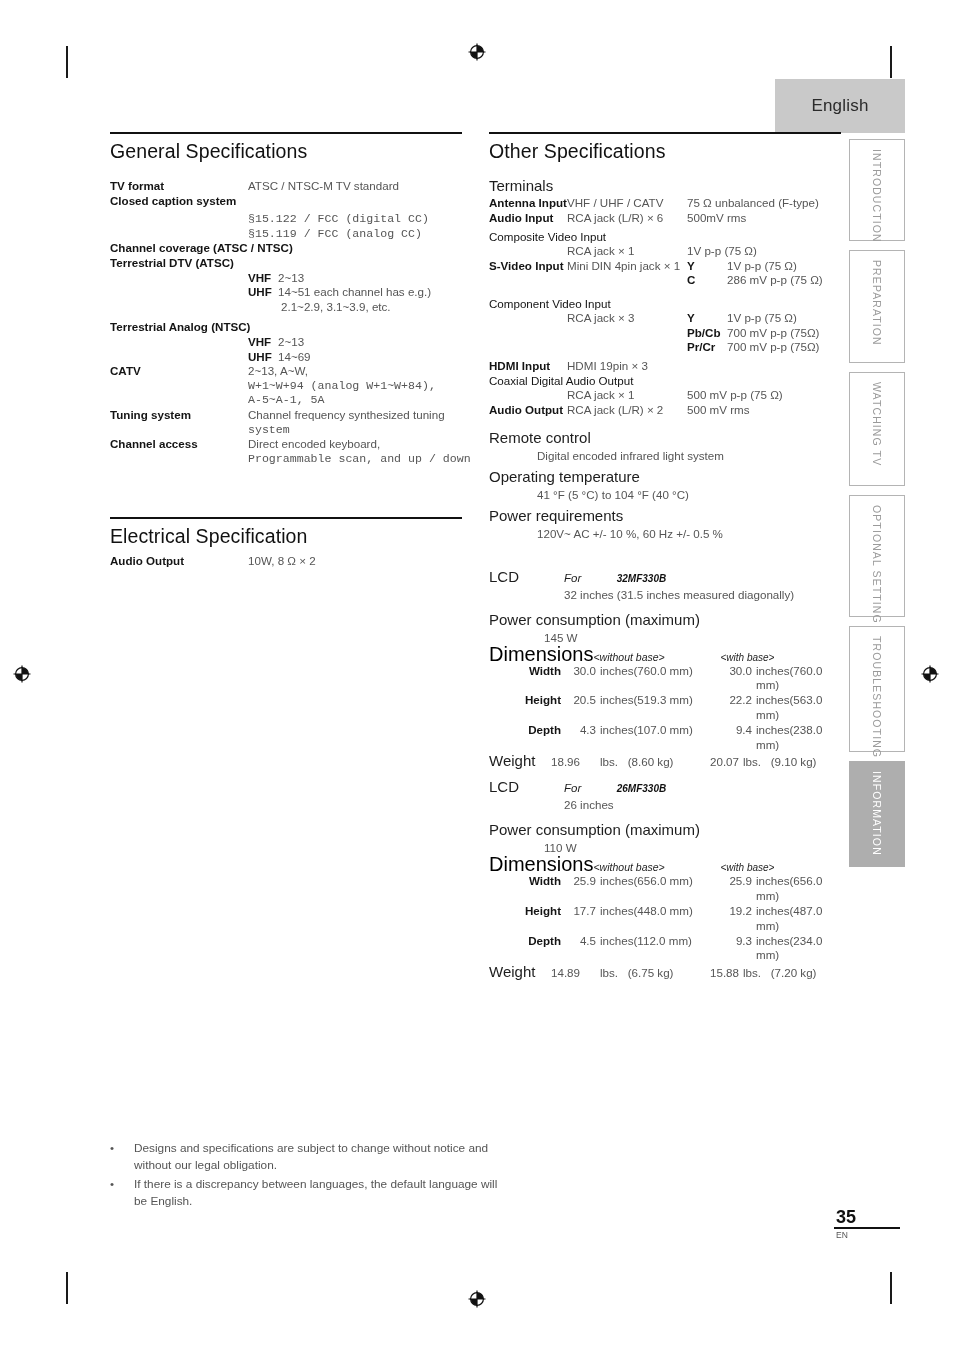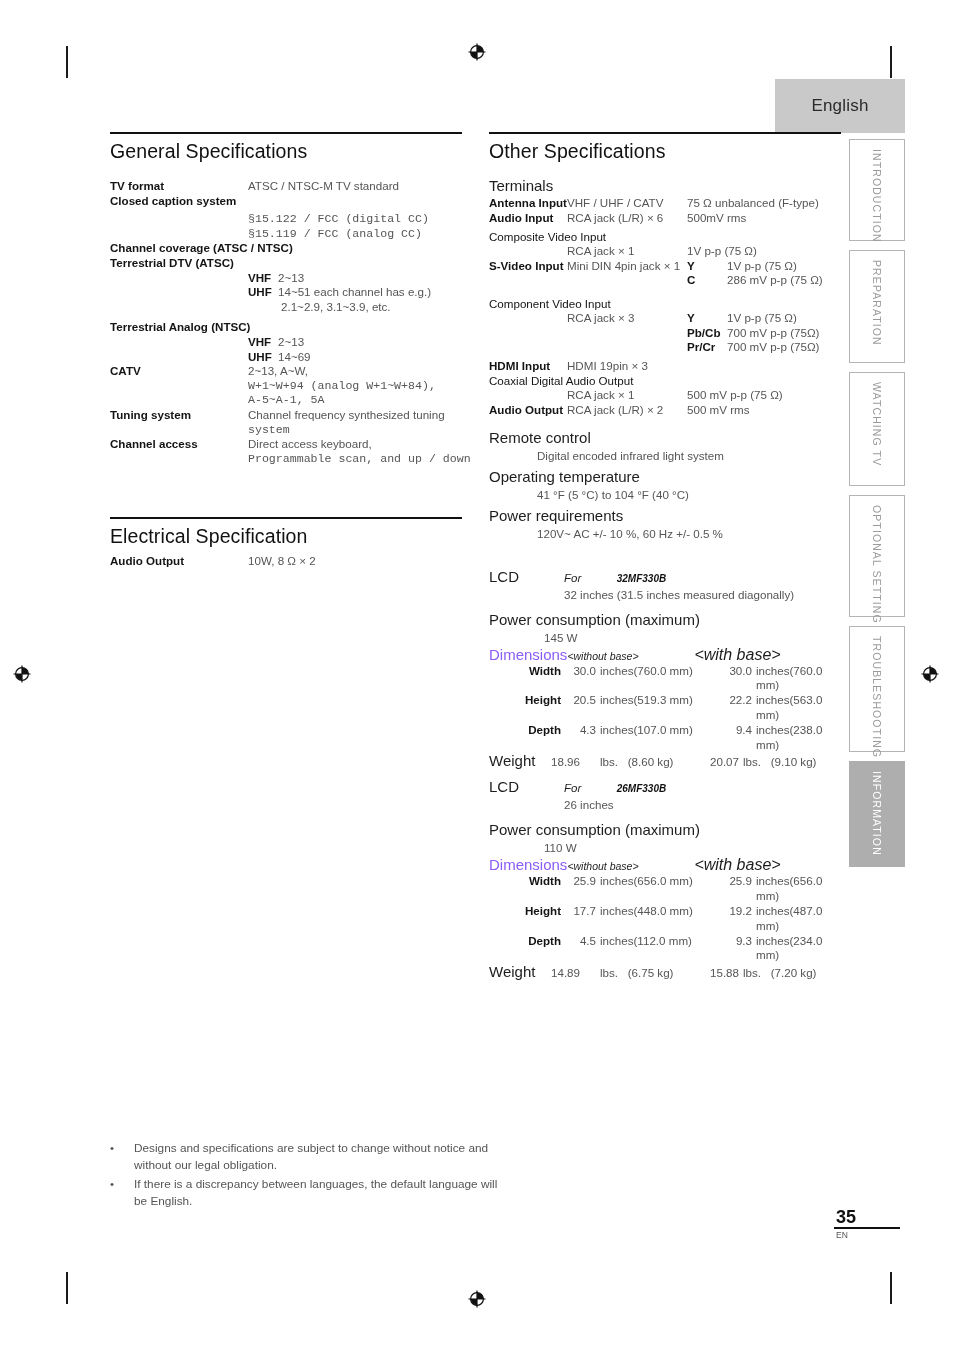--- a/index.html
+++ b/index.html
@@ -193,33 +193,33 @@
     color: #111111;
     margin-left: 31px;
   }
 
   
   .dim-head {
     display: flex;
     align-items: baseline;
   }
   .dim-head .dh-title {
-    font-size: 15px;
-    color: #8b5cf6;
+    font-size: 20px;
+    color: #000000;
     line-height: 19px;
   }
   .dim-head .dh-wo {
     font-size: 10.5px;
     font-style: italic;
     color: #1d1d1d;
     width: 127px;
     flex: none;
   }
   .dim-head .dh-w {
-    font-size: 16px;
+    font-size: 10px;
     font-style: italic;
     color: #1d1d1d;
   }
   .dim-row {
     display: flex;
     align-items: baseline;
     line-height: 14.8px;
   }
   .dim-row .d-name {
     width: 75px;
@@ -434,21 +434,21 @@
   <div class="val l-indent" style="line-height:14.6px;">A-5~A-1, 5A</div>
 
   <div class="row">
     <div class="lbl l-lbl">Tuning system</div>
     <div class="val l-val">Channel frequency synthesized tuning</div>
   </div>
   <div class="val l-indent" style="line-height:14.6px;">system</div>
 
   <div class="row">
     <div class="lbl l-lbl">Channel access</div>
-    <div class="val l-val">Direct access keyboard,</div>
+    <div class="val l-val">Direct encoded keyboard,</div>
   </div>
   <div class="val l-indent" style="line-height:14.6px;">Programmable scan, and up / down</div>
 
   <div style="height:51px;"></div>
   <div class="rule"></div>
   <h1 class="sec-title tight">Electrical Specification</h1>
 
   <div class="row">
     <div class="lbl l-lbl">Audio Output</div>
     <div class="val l-val">10W, 8 Ω × 2</div>

